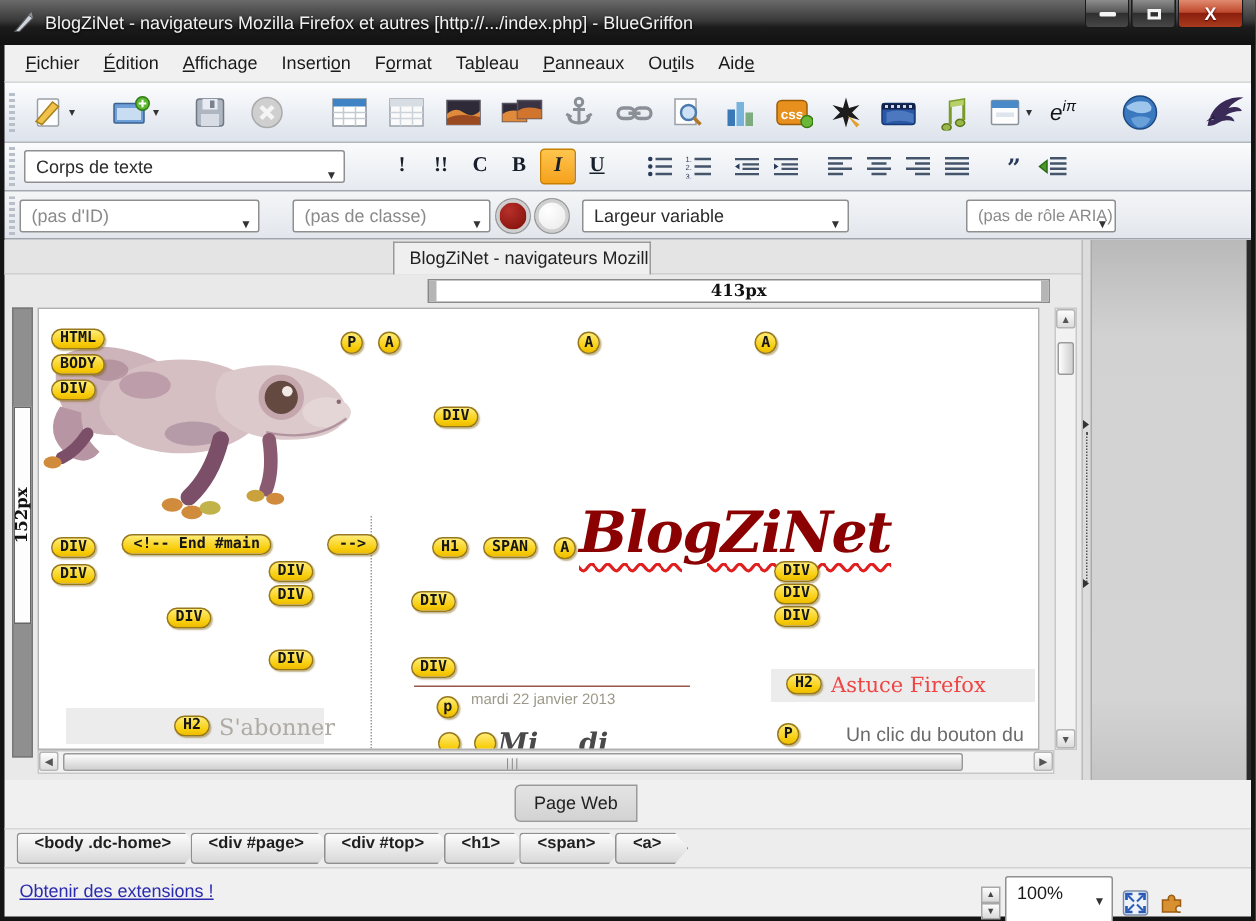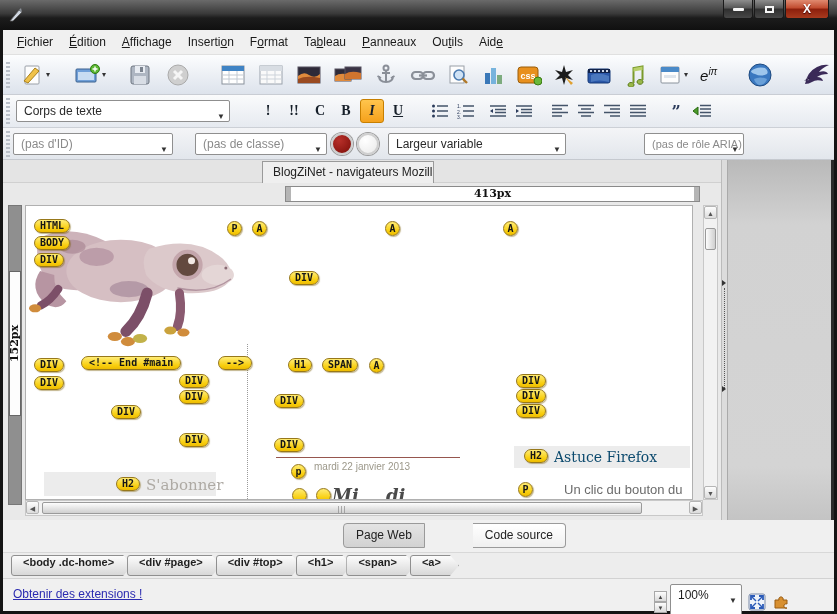--- a/index.html
+++ b/index.html
@@ -88,21 +88,21 @@
 
   .blog-title { position: absolute; left: 360px; top: 126px; font: italic bold 38px "DejaVu Serif", serif;
     color: #8b0000; letter-spacing: -1px; text-decoration: underline wavy #e02020; text-decoration-thickness: 1.5px;
     text-underline-offset: 7px; }
   .date-line { position: absolute; left: 250px; top: 251px; width: 184px; height: 1px; background: #96564e; }
   .date-text { position: absolute; left: 288px; top: 255px; font-size: 10px; color: #9c988a; }
   .gray-bar { position: absolute; background: #ececec; }
   .bar-subscribe { left: 18px; top: 266px; width: 172px; height: 24px; }
   .bar-astuce { left: 488px; top: 240px; width: 176px; height: 22px; }
   .subscribe-text { position: absolute; left: 120px; top: 270px; font: 15px "DejaVu Serif", serif; color: #aeaaa4; }
-  .astuce-text { position: absolute; left: 528px; top: 243px; font: 14px "DejaVu Serif", serif; color: #0c4a6e; }
+  .astuce-text { position: absolute; left: 528px; top: 243px; font: 14px "DejaVu Serif", serif; color: #ef4444; }
   .para-text { position: absolute; left: 538px; top: 276px; font-size: 13px; color: #6b6b6b; }
   .dotted-sep { position: absolute; left: 221px; top: 138px; height: 157px; border-left: 1px dotted #9a9a9a; }
   .fragment { position: absolute; font: bold italic 18px "DejaVu Serif", serif; color: #4a4a4a; text-align: right; }
 
   
   .vscroll { position: absolute; left: 700px; top: 45px; width: 15px; height: 295px; background: #f2f2f2; border: 1px solid #c8c8c8; }
   .sb-arrow { position: absolute; width: 13px; height: 13px; font-size: 7px; color: #555; text-align: center; line-height: 13px;
     background: linear-gradient(#fdfdfd, #dcdcdc); border: 1px solid #b5b5b5; border-radius: 2px; }
   .vthumb { position: absolute; left: 1px; top: 22px; width: 11px; height: 22px;
     background: linear-gradient(90deg,#fdfdfd,#cfcfcf); border: 1px solid #9a9a9a; border-radius: 2px; }
@@ -147,20 +147,21 @@
 </head>
 <body>
 
 <div class="window">
 
   <div class="titlebar">
     <svg class="app-icon" viewBox="0 0 16 16">
       <path d="M2 14 L11 3 L14 5 L5 14 Z" fill="#cfd6e0" stroke="#555" stroke-width="0.8"></path>
       <path d="M11 3 L14 5 L13 1 Z" fill="#8a8f98"></path>
     </svg>
+    <span class="title-text">BlogZiNet - navigateurs Mozilla Firefox et autres [http://.../index.php] - BlueGriffon</span>
     <div class="winbtns">
       <div class="winbtn">
           <div class="bar"></div>
         </div>
       <div class="winbtn">
           <div class="box"></div>
         </div>
       <div class="winbtn close">
           <span class="x">X</span>
         </div>
@@ -477,20 +478,21 @@
           <div class="badge " style="left: 248px; top: 232px;">DIV</div>
           <div class="badge round" style="left: 265px; top: 258px;">p</div>
           <div class="badge " style="left: 90px; top: 271px;">H2</div>
           <div class="badge " style="left: 498px; top: 243px;">H2</div>
           <div class="badge round" style="left: 492px; top: 276px;">P</div>
           <div class="badge round" style="left: 266px; top: 282px;"></div>
           <div class="badge round" style="left: 290px; top: 282px;"></div>
         </div>
 
       <div class="dotted-sep"></div>
+      <div class="blog-title">BlogZiNet</div>
       <div class="date-line"></div>
       <div class="date-text">mardi 22 janvier 2013</div>
       <div class="gray-bar bar-subscribe"></div>
       <div class="subscribe-text">S'abonner</div>
       <div class="gray-bar bar-astuce"></div>
       <div class="astuce-text">Astuce Firefox</div>
       <div class="para-text">Un clic du bouton du</div>
       <div>
           <div class="fragment" style="left: 306px; top: 279px;">Mi</div>
           <div class="fragment" style="left: 360px; top: 279px;">di</div>
@@ -511,21 +513,20 @@
     <div class="splitter">
       <div class="split-arr" style="top:120px"></div>
       <div class="split-arr" style="top:226px"></div>
     </div>
     <div class="sidepanel"></div>
   </div>
 
   <div class="viewrow">
     <div class="viewtabs">
         <div class="viewtab active">Page Web</div>
-        <div class="viewtab">Code source</div>
       </div>
   </div>
 
   <div class="breadcrumb">
       <div class="crumb">&lt;body .dc-home&gt;</div>
       <div class="crumb">&lt;div #page&gt;</div>
       <div class="crumb">&lt;div #top&gt;</div>
       <div class="crumb">&lt;h1&gt;</div>
       <div class="crumb">&lt;span&gt;</div>
       <div class="crumb">&lt;a&gt;</div>

